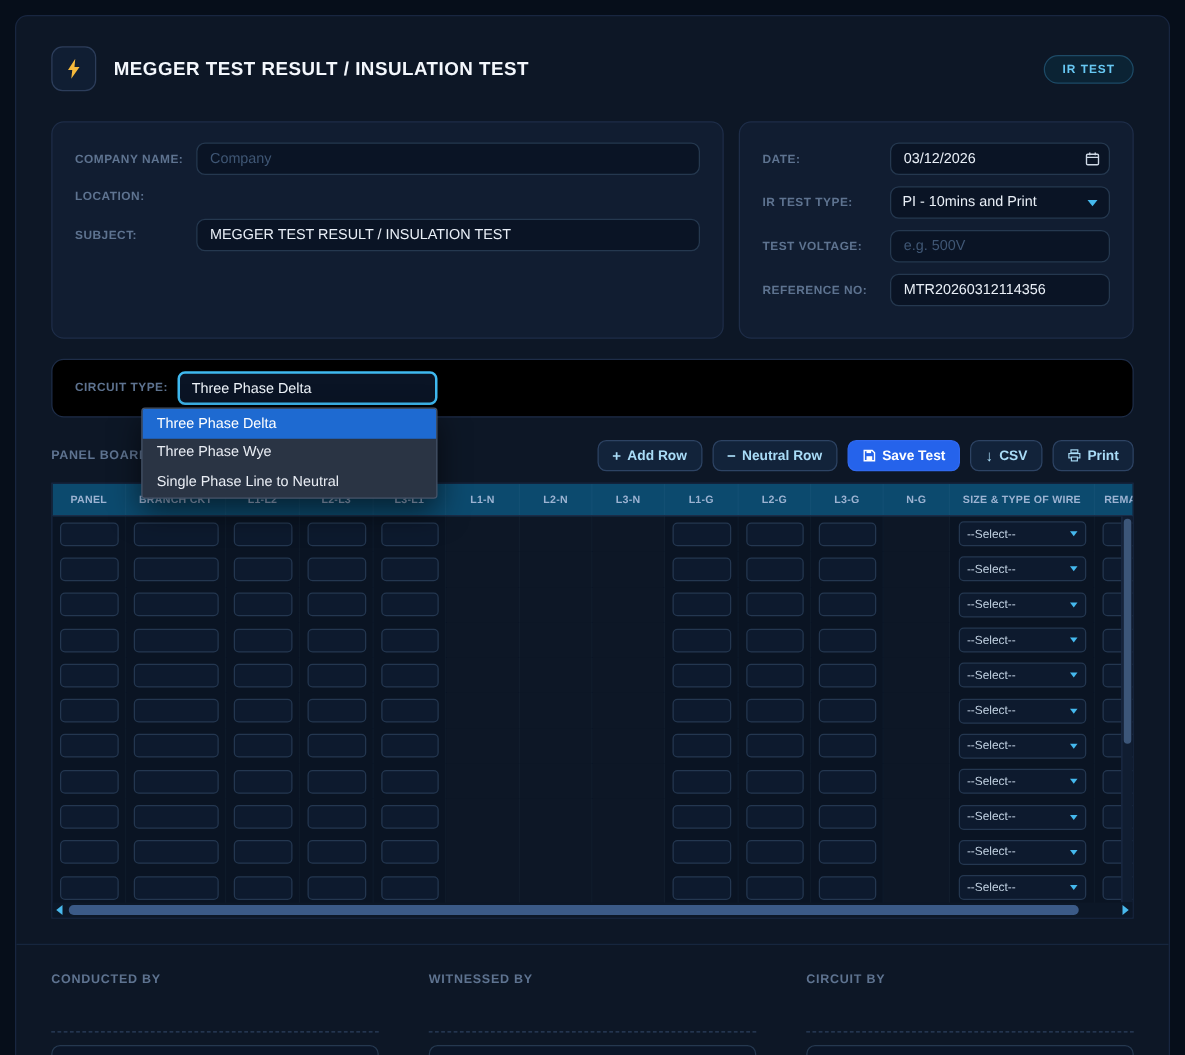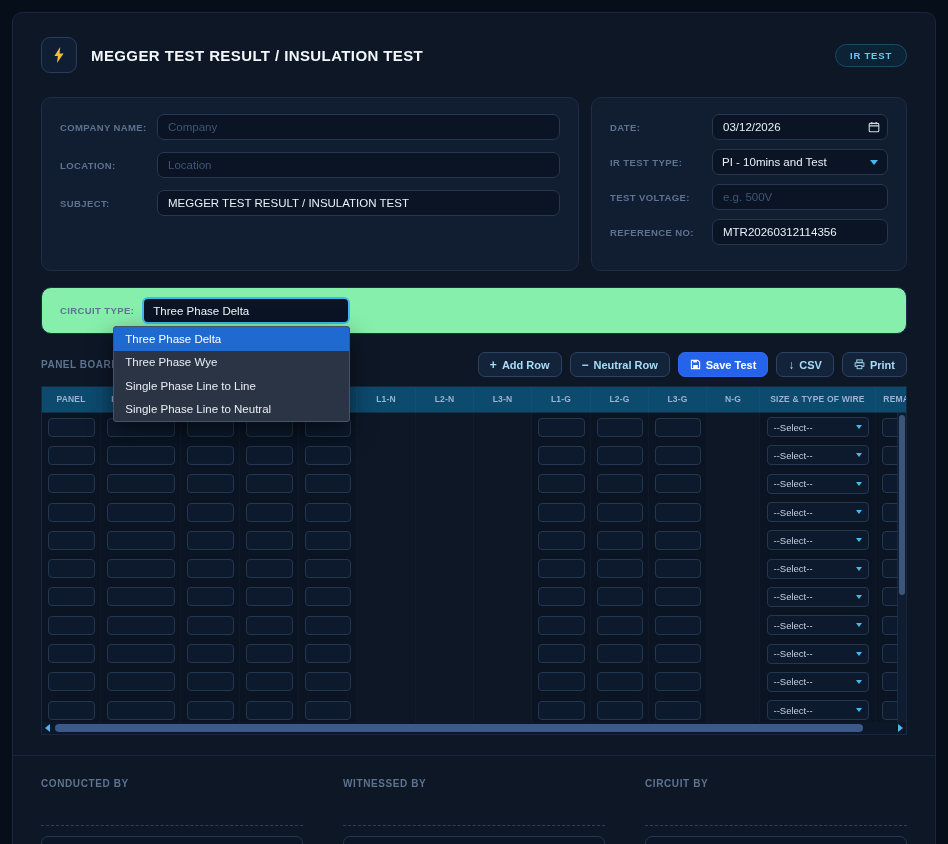--- a/index.html
+++ b/index.html
@@ -33,21 +33,21 @@
   .inwrap{flex:1;position:relative;display:flex;min-width:0}
   .inwrap .tinput{width:100%;padding-right:24px}
   .cal{position:absolute;right:8px;top:7px;pointer-events:auto}
   .selectbox{flex:1;height:26px;background:#0a1425;border:1px solid #25384f;border-radius:7px;
              padding:0 9px;font-size:11.5px;color:#e9eff7;display:flex;align-items:center;
              justify-content:space-between;min-width:0}
   .chev{width:0;height:0;border-left:4px solid transparent;border-right:4px solid transparent;
         border-top:5px solid #45b9ee;flex:none}
 
   
-  .circuit{margin:16px 28px 0;height:47px;background:#86efac;border:1px solid #1e2d48;border-radius:10px;
+  .circuit{margin:16px 28px 0;height:47px;background:#000000;border:1px solid #1e2d48;border-radius:10px;
            display:flex;align-items:center;padding:0 18px;position:relative;z-index:60}
   .circuit .flabel{margin-right:8px}
   .selwrap{position:relative}
   .circ-select{width:208px;height:27px;background:#0a1425;border:2px solid #3fb9f0;border-radius:6px;
                display:flex;align-items:center;padding:0 9px;font-size:11.5px;color:#eef4fa}
   .dropdown{position:absolute;left:-29px;top:29px;width:237px;background:#2a3444;border:1px solid #46546a;
             border-radius:3px;overflow:hidden;box-shadow:0 10px 24px rgba(0,0,0,.55);z-index:100}
   .dd-option{height:23.5px;display:flex;align-items:center;padding:0 11px;font-size:11.5px;color:#e9edf4}
   .dd-option.selected{background:#1e6ad1;color:#fff}
 
@@ -113,21 +113,20 @@
   </div>
 
   <div class="panels">
     <section class="panel info">
       <div class="field">
         <span class="flabel">COMPANY NAME:</span>
         <input class="tinput" placeholder="Company" style="">
       </div>
       <div class="field">
         <span class="flabel">LOCATION:</span>
-        <input class="tinput" placeholder="Location" style="">
       </div>
       <div class="field">
         <span class="flabel">SUBJECT:</span>
         <input class="tinput" value="MEGGER TEST RESULT / INSULATION TEST" style="">
       </div>
     </section>
 
     <section class="panel meta">
       <div class="field">
         <span class="flabel">DATE:</span>
@@ -137,21 +136,21 @@
             <rect x="1.2" y="2.4" width="9.6" height="8.4" rx="1" fill="none" stroke="#cfd9e6" stroke-width="1.1"></rect>
             <line x1="1.2" y1="4.9" x2="10.8" y2="4.9" stroke="#cfd9e6" stroke-width="1.1"></line>
             <line x1="3.8" y1="1" x2="3.8" y2="3.2" stroke="#cfd9e6" stroke-width="1.1"></line>
             <line x1="8.2" y1="1" x2="8.2" y2="3.2" stroke="#cfd9e6" stroke-width="1.1"></line>
           </svg>
         </div>
       </div>
       <div class="field">
         <span class="flabel">IR TEST TYPE:</span>
         <div class="selectbox">
-          <span>PI - 10mins and Test</span>
+          <span>PI - 10mins and Print</span>
           <i class="chev"></i>
         </div>
       </div>
       <div class="field">
         <span class="flabel">TEST VOLTAGE:</span>
         <input class="tinput" placeholder="e.g. 500V" style="">
       </div>
       <div class="field">
         <span class="flabel">REFERENCE NO:</span>
         <input class="tinput" value="MTR20260312114356" style="">
@@ -161,21 +160,20 @@
 
   <div class="circuit">
     <span class="flabel">CIRCUIT TYPE:</span>
     <div class="selwrap">
       <div class="circ-select">
         <span>Three Phase Delta</span>
       </div>
       <div class="dropdown">
           <div class="dd-option selected">Three Phase Delta</div>
           <div class="dd-option">Three Phase Wye</div>
-          <div class="dd-option">Single Phase Line to Line</div>
           <div class="dd-option">Single Phase Line to Neutral</div>
         </div>
     </div>
   </div>
 
   <section class="section">
     <div class="toolbar">
       <span class="sec-title">PANEL BOARD / BRANCH CIRCUITS</span>
       <div class="btns">
         <button class="btn">

